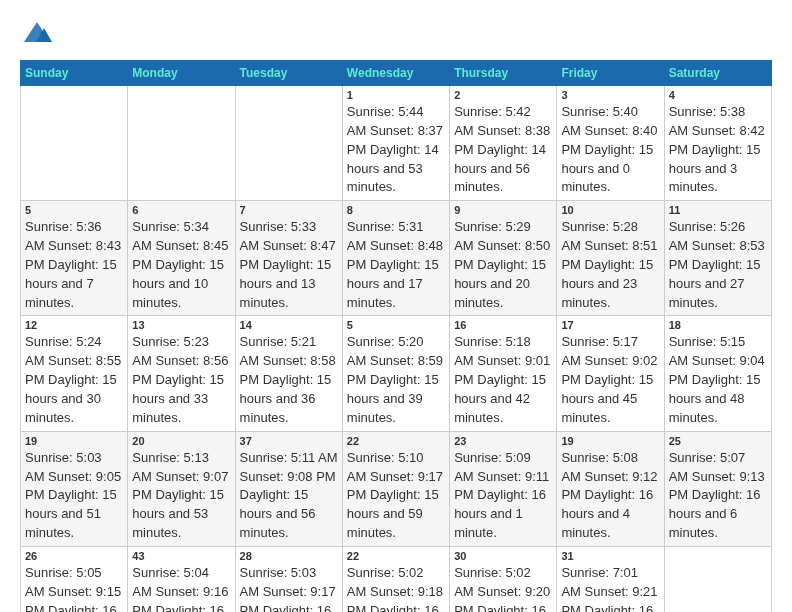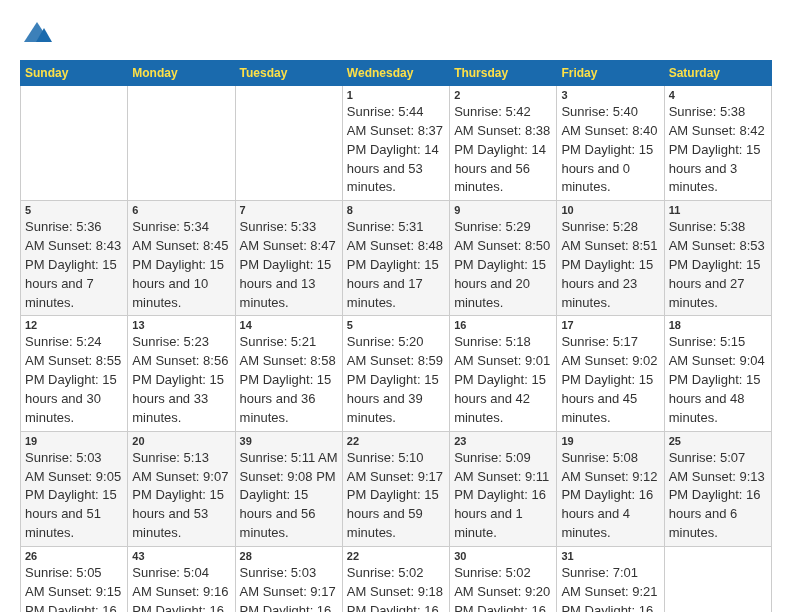--- a/index.html
+++ b/index.html
@@ -41,21 +41,21 @@
       font-size: 16px;
       color: #555;
     }
     .calendar {
       width: 100%;
       border-collapse: collapse;
       border: 1px solid #ccc;
     }
     .calendar th {
       background: #1a6aad;
-      color: #fde047;
+      color: #5eead4;
       font-size: 12px;
       font-weight: bold;
       padding: 5px 4px;
       text-align: left;
       border: 1px solid #1a6aad;
     }
     .calendar td {
       vertical-align: top;
       border: 1px solid #ccc;
       padding: 3px 4px;
@@ -178,21 +178,21 @@
 Daylight: 15 hours and 20 minutes.</div>
           </td>
           <td>
             <span class="day-number">10</span>
             <div class="day-info">Sunrise: 5:28 AM
 Sunset: 8:51 PM
 Daylight: 15 hours and 23 minutes.</div>
           </td>
           <td>
             <span class="day-number">11</span>
-            <div class="day-info">Sunrise: 5:38 AM
+            <div class="day-info">Sunrise: 5:26 AM
 Sunset: 8:53 PM
 Daylight: 15 hours and 27 minutes.</div>
           </td>
         </tr>
         <tr>
           <td>
             <span class="day-number">12</span>
             <div class="day-info">Sunrise: 5:24 AM
 Sunset: 8:55 PM
 Daylight: 15 hours and 30 minutes.</div>
@@ -241,21 +241,21 @@
 Sunset: 9:05 PM
 Daylight: 15 hours and 51 minutes.</div>
           </td>
           <td>
             <span class="day-number">20</span>
             <div class="day-info">Sunrise: 5:13 AM
 Sunset: 9:07 PM
 Daylight: 15 hours and 53 minutes.</div>
           </td>
           <td>
-            <span class="day-number">39</span>
+            <span class="day-number">37</span>
             <div class="day-info">Sunrise: 5:11 AM
 Sunset: 9:08 PM
 Daylight: 15 hours and 56 minutes.</div>
           </td>
           <td>
             <span class="day-number">22</span>
             <div class="day-info">Sunrise: 5:10 AM
 Sunset: 9:17 PM
 Daylight: 15 hours and 59 minutes.</div>
           </td>

